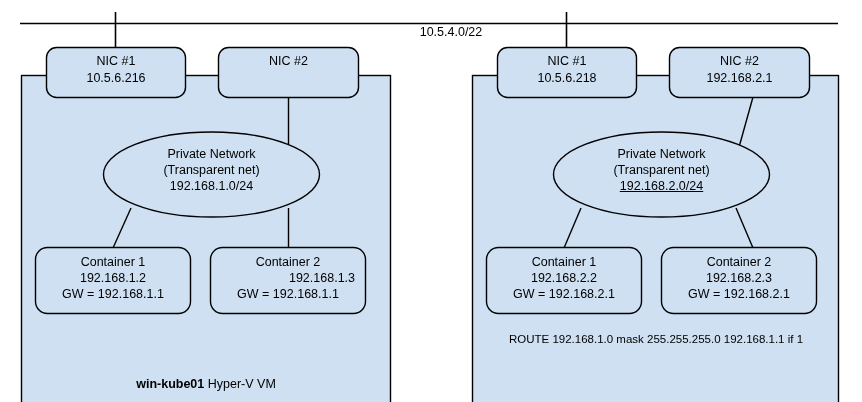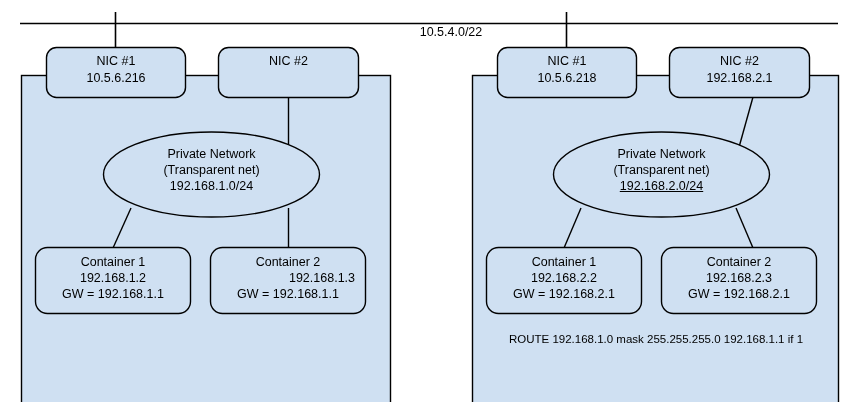--- a/index.html
+++ b/index.html
@@ -116,20 +116,23 @@
 
   <div class="txt container-label" style="left:35px; top:243px; width:156px;">Container 1</div>
   <div class="txt container-label" style="left:35px; top:259px; width:156px;">192.168.1.2</div>
   <div class="txt container-label" style="left:35px; top:275px; width:156px;">GW = 192.168.1.1</div>
 
   <div class="txt container-label" style="left:210px; top:243px; width:156px;">Container 2</div>
   <div class="txt container-label" style="left:210px; top:259px; width:156px;margin-left:34px;">192.168.1.3</div>
   <div class="txt container-label" style="left:210px; top:275px; width:156px;">GW = 192.168.1.1</div>
 
 
+  <div class="txt vm-label" style="left:22px; top:365px; width:368px;">
+    <b>win-kube01</b><span> Hyper-V VM</span>
+  </div>
 
   <div class="txt nic-label" style="left:497px; top:42px; width:140px;">NIC #1</div>
   <div class="txt nic-label" style="left:497px; top:59px; width:140px;">10.5.6.218</div>
 
   <div class="txt nic-label" style="left:669px; top:42px; width:141px;">NIC #2</div>
   <div class="txt nic-label" style="left:669px; top:59px; width:141px;">192.168.2.1</div>
 
   <div class="txt ellipse-label" style="left:553px; top:135px; width:217px;">Private Network</div>
   <div class="txt ellipse-label" style="left:553px; top:151px; width:217px;">(Transparent net)</div>
   <div class="txt ellipse-label" style="left:553px; top:167px; width:217px;text-decoration:underline;">192.168.2.0/24</div>

